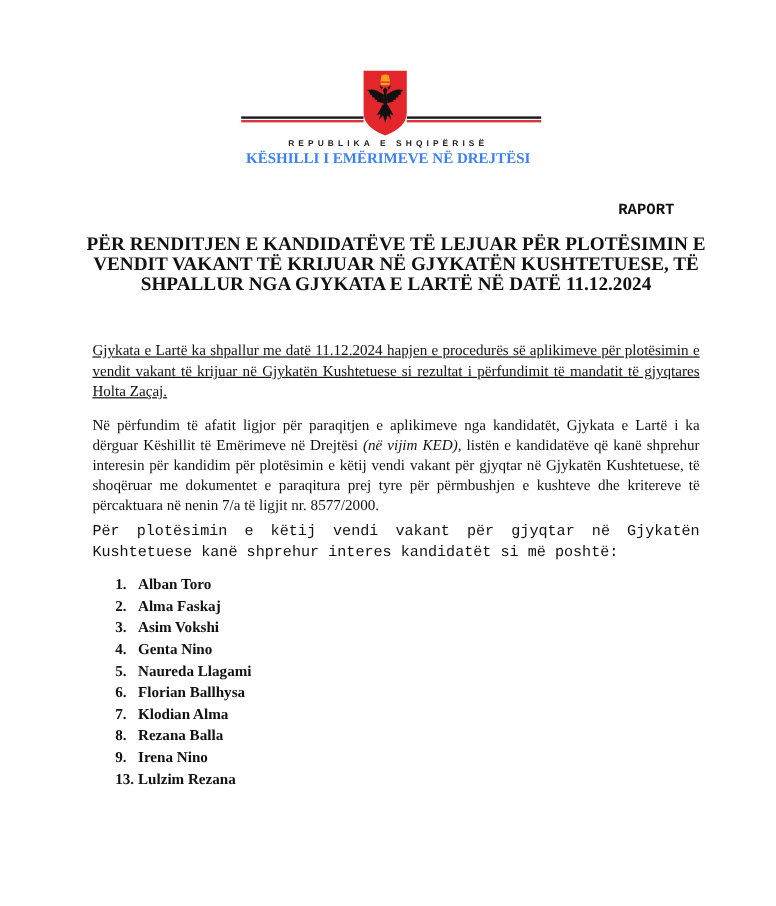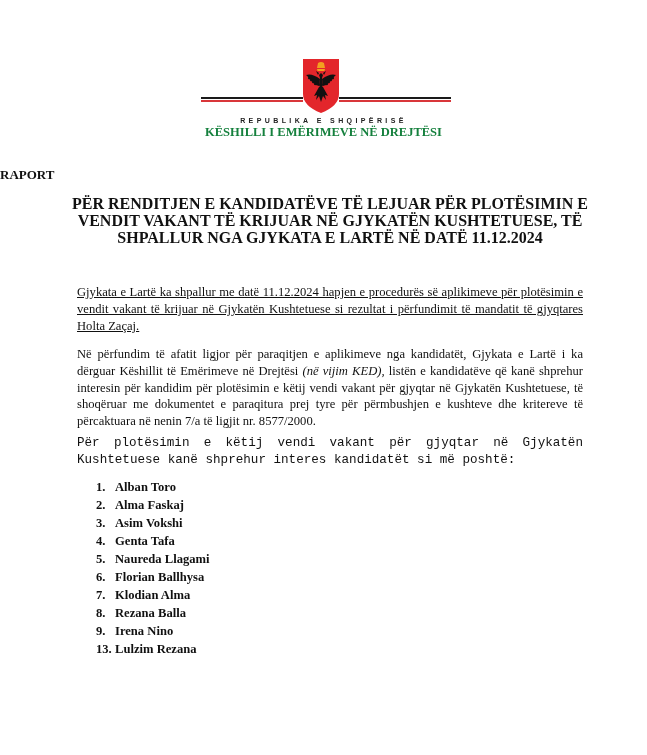--- a/index.html
+++ b/index.html
@@ -9,23 +9,23 @@
   .rule { position: absolute; top: 97px; height: 5px; }
   .rule .black { height: 2px; background: #1a1a1a; }
   .rule .red { height: 2px; background: #d9363a; margin-top: 1px; }
   .rule-left { left: 201px; width: 102px; }
   .rule-right { left: 339px; width: 112px; }
   .emblem { position: absolute; left: 302px; top: 58px; width: 38px; height: 56px; }
   .republic { position: absolute; left: 0; width: 647px; top: 117px; text-align: center;
               font-family: "Liberation Sans", "DejaVu Sans", sans-serif; font-weight: bold;
               font-size: 7px; letter-spacing: 3.4px; color: #222; }
   .council { position: absolute; left: 0; width: 647px; top: 125px; text-align: center;
-             font-weight: bold; font-size: 12.5px; color: #15803d; }
-  .title { position: absolute; left: 0; width: 562px; top: 167px; text-align: left;
-           font-weight: bold; font-size: 13px; }
+             font-weight: bold; font-size: 12.5px; color: #3b82f6; }
+  .title { position: absolute; left: 0; width: 562px; top: 167px; text-align: right;
+           font-weight: bold; font-size: 13px; font-family: Liberation Mono, monospace; }
   .subtitle { position: absolute; left: 70px; width: 520px; top: 195px; text-align: center;
               font-weight: bold; font-size: 16px; line-height: 17px; }
   .para { position: absolute; left: 77px; width: 506px; text-align: justify;
           font-size: 12.6px; line-height: 16.8px; }
   .p1 { top: 284px; text-decoration: underline; }
   .p2 { top: 346px; }
   .p3 { top: 435px; font-family: Liberation Mono, monospace; }
   .candidates { position: absolute; left: 96px; top: 478px; margin: 0; padding: 0; list-style: none;
                 font-weight: bold; font-size: 12.6px; }
   .candidates li { height: 18px; line-height: 18px; display: flex; }
@@ -78,21 +78,21 @@
   <li>
       <span class="num">2.</span>
       <span>Alma Faskaj</span>
     </li>
   <li>
       <span class="num">3.</span>
       <span>Asim Vokshi</span>
     </li>
   <li>
       <span class="num">4.</span>
-      <span>Genta Tafa</span>
+      <span>Genta Nino</span>
     </li>
   <li>
       <span class="num">5.</span>
       <span>Naureda Llagami</span>
     </li>
   <li>
       <span class="num">6.</span>
       <span>Florian Ballhysa</span>
     </li>
   <li>

